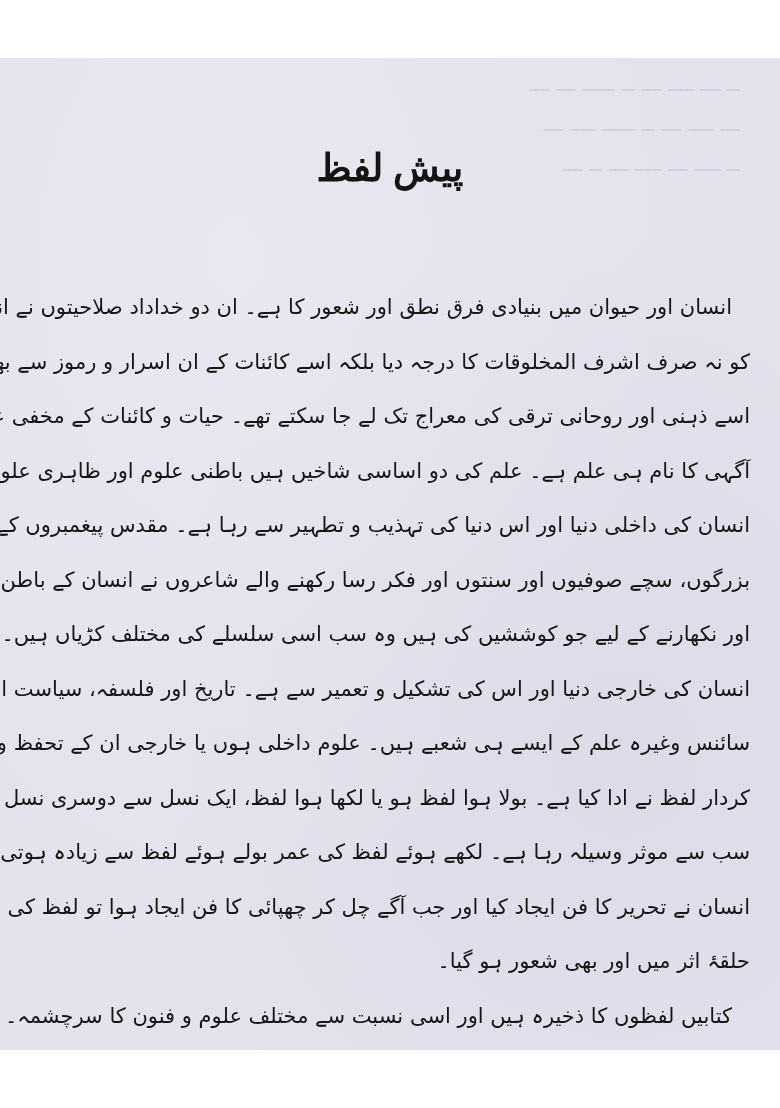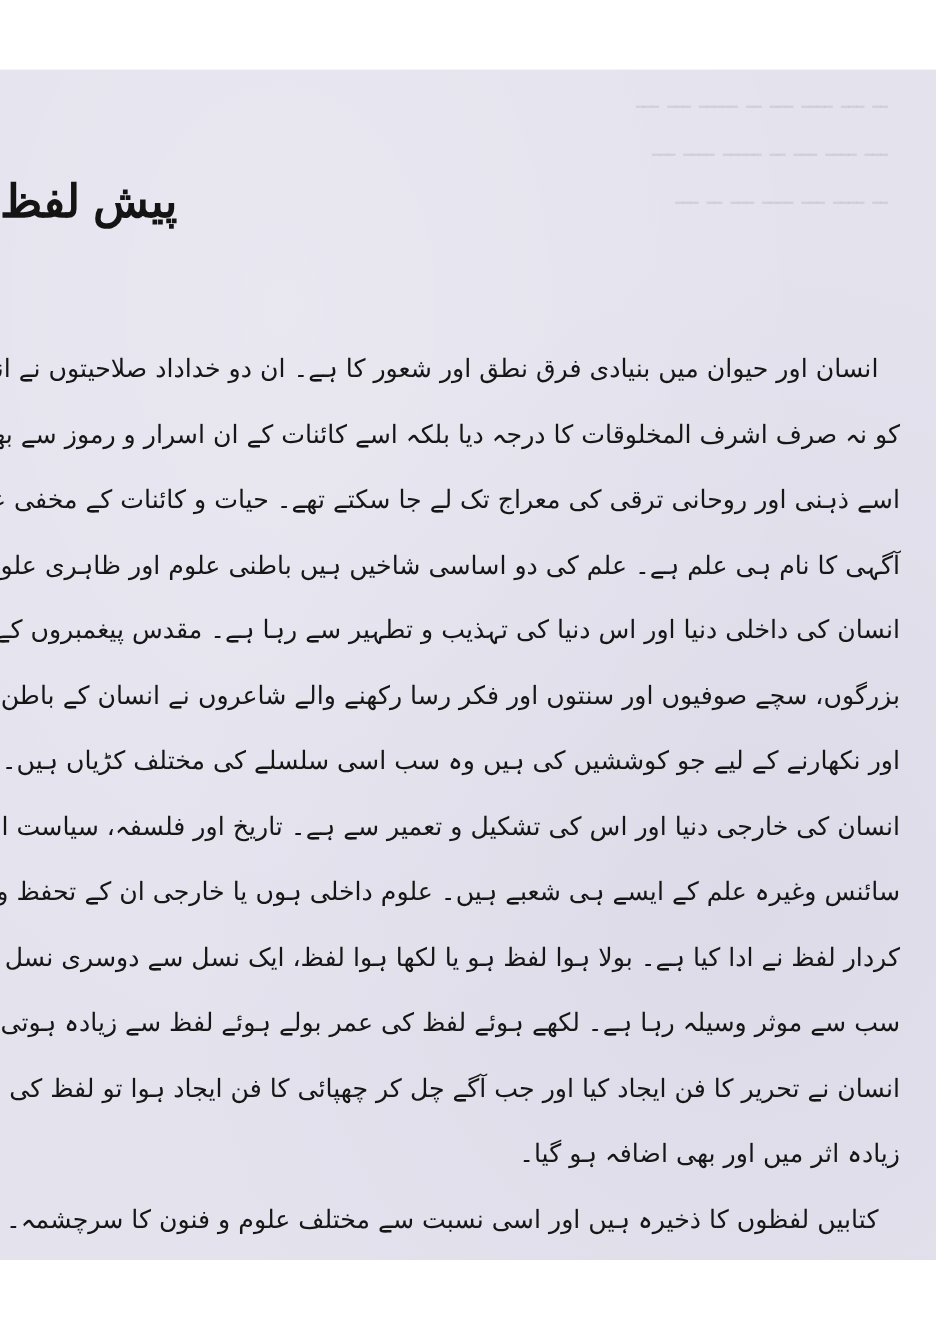--- a/index.html
+++ b/index.html
@@ -38,23 +38,23 @@
       white-space: nowrap;
       overflow: hidden;
       pointer-events: none;
     }
     .bleed div { overflow: hidden; }
     .title {
       position: absolute;
       top: 88px;
       left: 0;
       width: 780px;
-      text-align: left;
+      text-align: center;
       direction: rtl;
-      font-family: Liberation Sans, sans-serif;
+      font-family: Liberation Serif, serif;
       font-weight: bold;
       font-size: 38px;
       color: #141414;
       letter-spacing: 0;
     }
     .body-text {
       position: absolute;
       top: 222px;
       left: 28px;
       width: 722px;
@@ -96,17 +96,17 @@
     <div class="line">اسے ذہنی اور روحانی ترقی کی معراج تک لے جا سکتے تھے۔ حیات و کائنات کے مخفی عوامل سے</div>
     <div class="line">آگہی کا نام ہی علم ہے۔ علم کی دو اساسی شاخیں ہیں باطنی علوم اور ظاہری علوم۔ باطنی علوم کا تعلق</div>
     <div class="line">انسان کی داخلی دنیا اور اس دنیا کی تہذیب و تطہیر سے رہا ہے۔ مقدس پیغمبروں کے علاوہ، خدا رسیدہ</div>
     <div class="line">بزرگوں، سچے صوفیوں اور سنتوں اور فکر رسا رکھنے والے شاعروں نے انسان کے باطن کو سنوارنے</div>
     <div class="line">اور نکھارنے کے لیے جو کوششیں کی ہیں وہ سب اسی سلسلے کی مختلف کڑیاں ہیں۔ ظاہری علوم کا تعلق</div>
     <div class="line">انسان کی خارجی دنیا اور اس کی تشکیل و تعمیر سے ہے۔ تاریخ اور فلسفہ، سیاست اور اقتصاد، سماج اور</div>
     <div class="line">سائنس وغیرہ علم کے ایسے ہی شعبے ہیں۔ علوم داخلی ہوں یا خارجی ان کے تحفظ و ترویج میں بنیادی</div>
     <div class="line">کردار لفظ نے ادا کیا ہے۔ بولا ہوا لفظ ہو یا لکھا ہوا لفظ، ایک نسل سے دوسری نسل تک علم کی منتقلی کا</div>
     <div class="line">سب سے موثر وسیلہ رہا ہے۔ لکھے ہوئے لفظ کی عمر بولے ہوئے لفظ سے زیادہ ہوتی ہے۔ اسی لیے</div>
     <div class="line">انسان نے تحریر کا فن ایجاد کیا اور جب آگے چل کر چھپائی کا فن ایجاد ہوا تو لفظ کی زندگی اور اس کے</div>
-    <div class="line last">زیادہ اثر میں اور بھی اضافہ ہو گیا۔</div>
+    <div class="line last">حلقۂ اثر میں اور بھی شعور ہو گیا۔</div>
     <div class="line indent">کتابیں لفظوں کا ذخیرہ ہیں اور اسی نسبت سے مختلف علوم و فنون کا سرچشمہ۔ قومی کونسل</div>
   </div>
 
 </div>
 
 </body></html>

